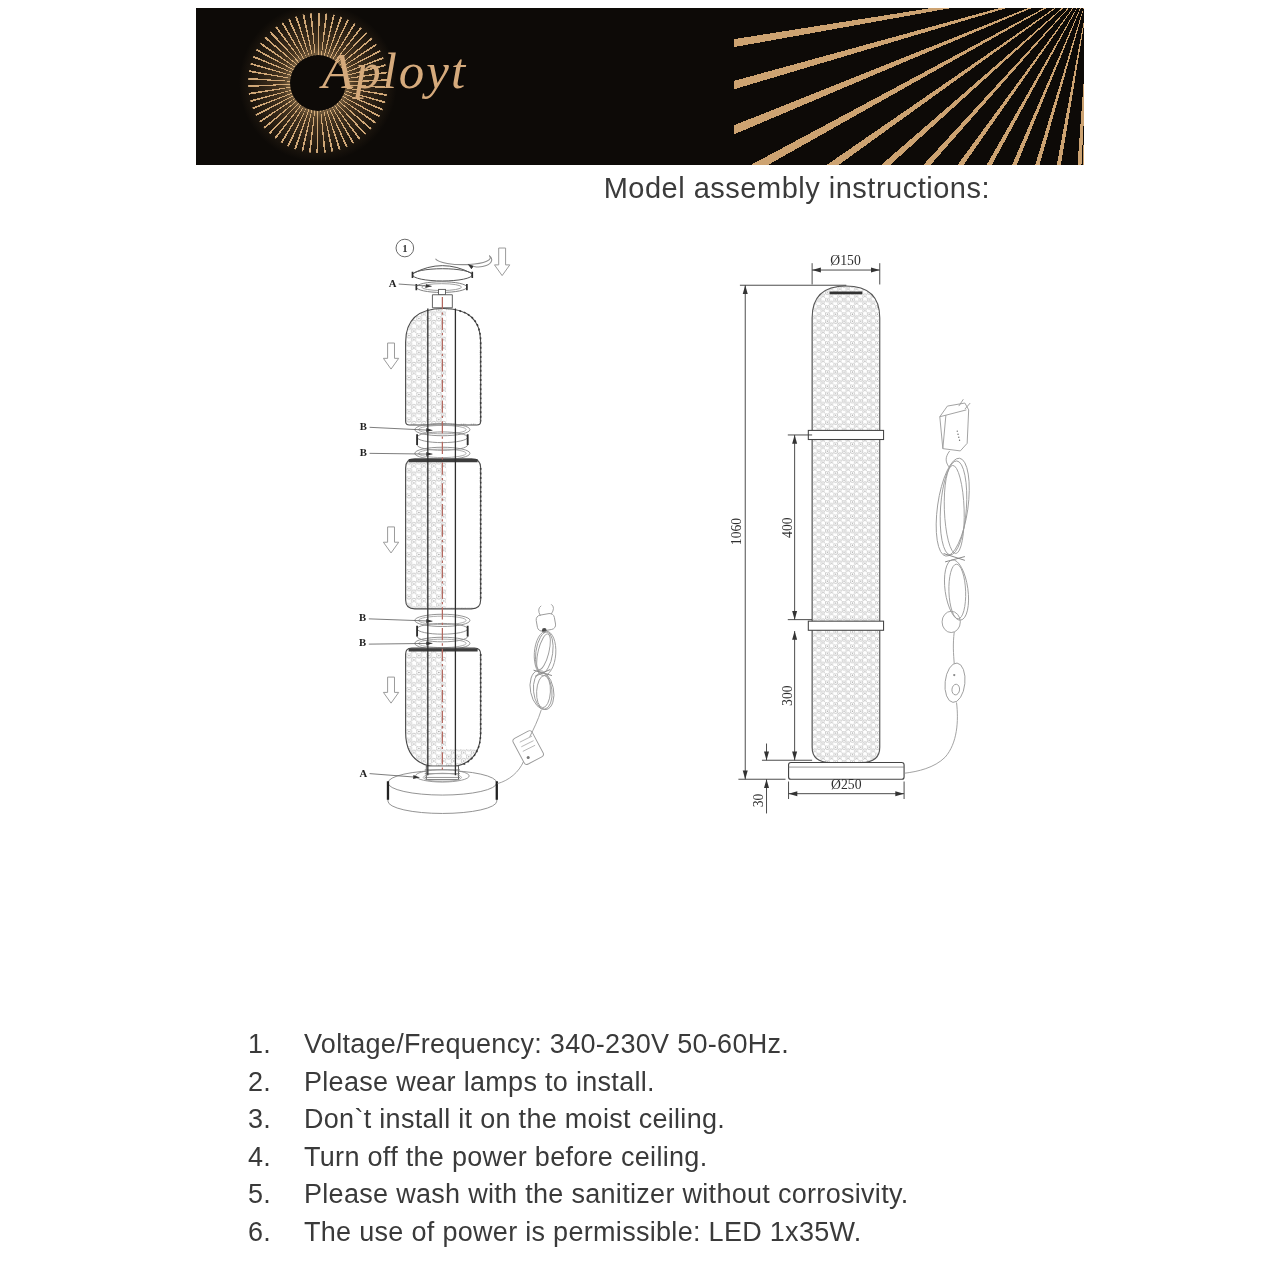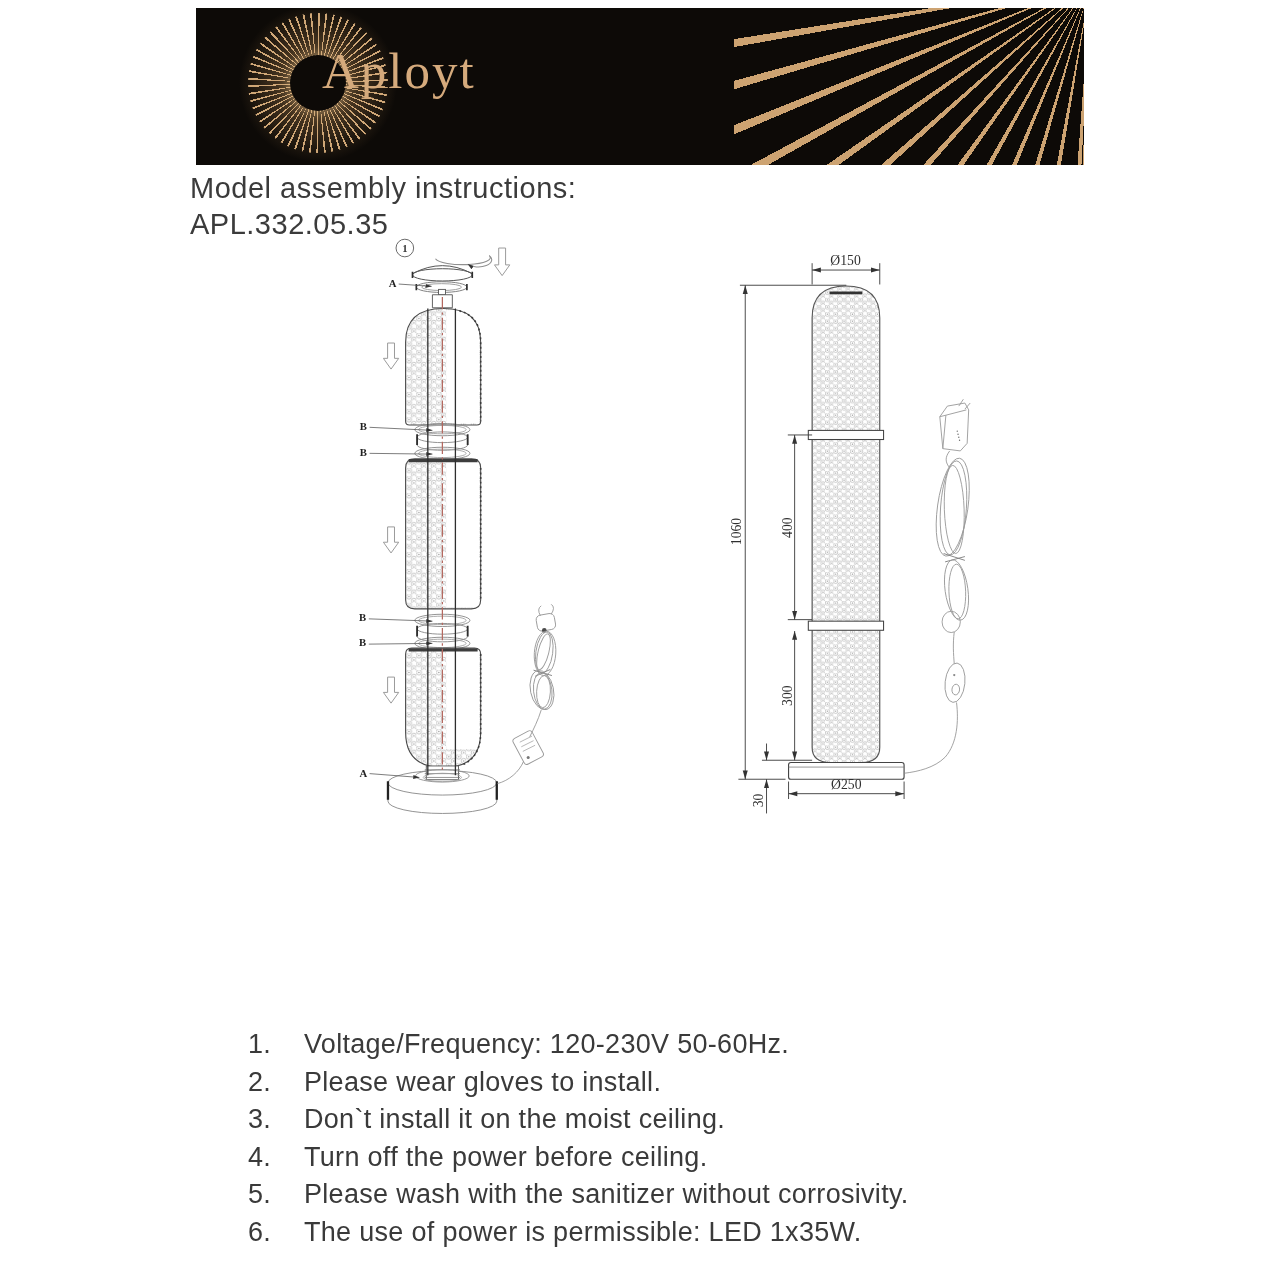--- a/index.html
+++ b/index.html
@@ -1,34 +1,34 @@
 <!DOCTYPE html>
 <html><head>
 <meta charset="utf-8">
 <style>
   html,body{margin:0;padding:0;background:#ffffff;}
   .page{position:relative;width:1280px;height:1280px;background:#fff;overflow:hidden;
         font-family:"Liberation Sans", sans-serif;color:#3d3d3d;}
 
   
   .banner{position:absolute;left:196px;top:8px;width:888px;height:157px;
-          background:#0d0a07;overflow:hidden;}
+          background:#0d0a07;overflow:hidden;font-style:italic;}
   .sunburst{position:absolute;left:52px;top:5px;width:140px;height:140px;border-radius:50%;
             background:repeating-conic-gradient(rgba(216,174,124,.95) 0deg 1.5deg, rgba(13,10,7,0) 1.5deg 6.2deg);}
   .sunburst-glow{position:absolute;left:32px;top:-15px;width:180px;height:180px;border-radius:50%;
             background:radial-gradient(circle at 50% 50%, rgba(200,150,90,.30) 0 30%, rgba(13,10,7,0) 62%);}
   .sunburst-hole{position:absolute;left:94px;top:47px;width:56px;height:56px;border-radius:50%;
             background:#0d0a07;box-shadow:0 0 10px 3px rgba(235,195,140,.45);}
   .brand{position:absolute;left:126px;top:34px;font-family:"Liberation Serif", serif;
          font-size:51px;font-weight:400;letter-spacing:2px;color:#d5aa7c;}
   .ray-fan{position:absolute;right:0;top:0;width:350px;height:157px;
            background:repeating-conic-gradient(from 183deg at 102% -16%, rgba(215,171,119,.95) 0deg 1.25deg, rgba(13,10,7,0) 1.25deg 6.4deg);}
 
   
-  .title-wrap{position:absolute;left:190px;top:172px;width:800px;text-align:left;}
+  .title-wrap{position:absolute;left:190px;top:172px;width:800px;text-align:right;}
   .title-line1{font-size:29px;letter-spacing:.5px;color:#3b3b3b;}
   .title-line2{font-size:29px;letter-spacing:.5px;color:#3b3b3b;margin-top:3px;}
 
   
   .svg-abs{position:absolute;}
 
   
   .instr{position:absolute;left:248px;top:1026px;width:870px;}
   .instr-row{display:flex;font-size:27px;line-height:37.5px;letter-spacing:.3px;color:#3a3a3a;}
   .instr-num{width:56px;flex:0 0 56px;}
@@ -42,21 +42,20 @@
   <div class="banner">
     <div class="sunburst-glow"></div>
     <div class="sunburst"></div>
     <div class="sunburst-hole"></div>
     <div class="brand">Aployt</div>
     <div class="ray-fan"></div>
   </div>
 
   <div class="title-wrap">
     <div class="title-line1">Model assembly instructions:</div>
-    <div class="title-line2">APL.332.05.35</div>
   </div>
 
   <svg class="svg-abs" style="left:300px;top:235px;" width="320" height="770" viewBox="300 235 320 1005">
     <defs>
       <pattern id="pL" width="13" height="11" patternUnits="userSpaceOnUse">
         <rect width="13" height="11" fill="#ffffff"></rect>
         <circle cx="3.5" cy="3" r="3.3" fill="none" stroke="#b3b3b3" stroke-width="1"></circle>
         <circle cx="3.5" cy="3" r="0.9" fill="#8f8f8f"></circle>
         <circle cx="10" cy="8.5" r="3.3" fill="none" stroke="#b3b3b3" stroke-width="1"></circle>
         <circle cx="10" cy="8.5" r="0.9" fill="#8f8f8f"></circle>
@@ -273,25 +272,25 @@
       <ellipse cx="985" cy="820" rx="13" ry="26" transform="rotate(6 985 820)"></ellipse>
       <ellipse cx="986" cy="829" rx="5" ry="7" transform="rotate(6 986 829)"></ellipse>
       <circle cx="984" cy="810" r="1.5" fill="#888" stroke="none"></circle>
       <path d="M987,846 C990,870 988,900 972,918 C958,932 936,937 919,939"></path>
     </g>
   </svg>
 
   <div class="instr">
     <div class="instr-row">
       <span class="instr-num">1.</span>
-      <span class="instr-text">Voltage/Frequency: 120-230V 50-60Hz.</span>
+      <span class="instr-text">Voltage/Frequency: 340-230V 50-60Hz.</span>
     </div>
     <div class="instr-row">
       <span class="instr-num">2.</span>
-      <span class="instr-text">Please wear gloves to install.</span>
+      <span class="instr-text">Please wear lamps to install.</span>
     </div>
     <div class="instr-row">
       <span class="instr-num">3.</span>
       <span class="instr-text">Don`t install it on the moist ceiling.</span>
     </div>
     <div class="instr-row">
       <span class="instr-num">4.</span>
       <span class="instr-text">Turn off the power before ceiling.</span>
     </div>
     <div class="instr-row">

